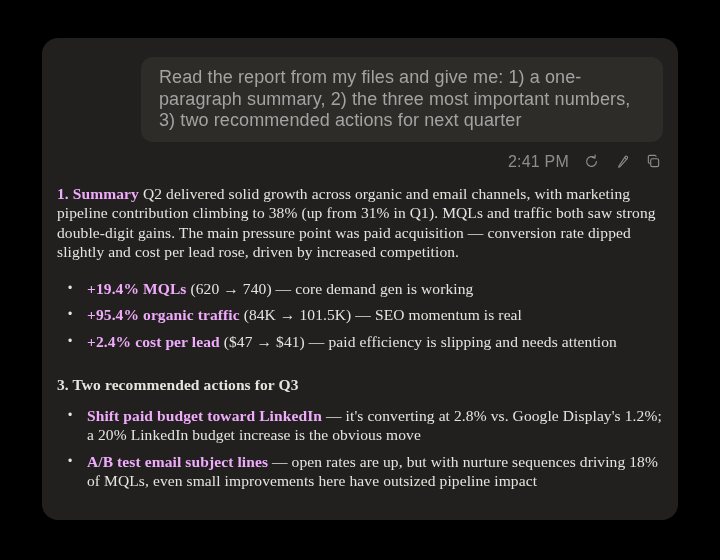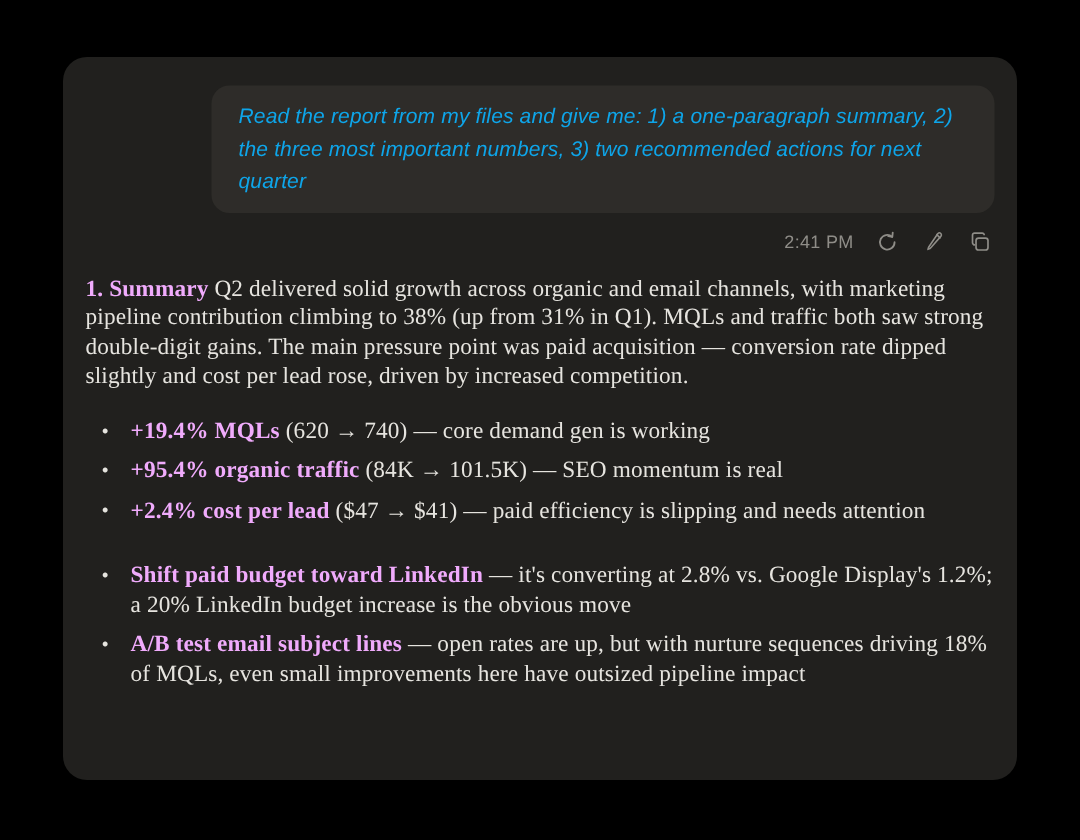--- a/index.html
+++ b/index.html
@@ -16,38 +16,37 @@
   }
 
   .bubble-row {
     display: flex;
     justify-content: flex-end;
     padding: 19px 15px 0 15px;
   }
   .user-bubble {
     max-width: 522px;
     background: #2e2c29;
-    color: #0ea5e9;
+    color: #a3a3a3;
     border-radius: 12px;
     padding: 10px 18px;
-    font-size: 14px;
+    font-size: 18px;
     line-height: 21.5px;
     letter-spacing: 0.1px;
-    font-style: italic;
   }
 
   .meta-row {
     display: flex;
     justify-content: flex-end;
     align-items: center;
     gap: 14px;
     padding: 11px 16px 0 15px;
     color: #8f8d88;
   }
-  .timestamp { font-size: 12px; letter-spacing: 0.2px; }
+  .timestamp { font-size: 16px; letter-spacing: 0.2px; }
   .icon-btn {
     display: inline-flex;
     align-items: center;
     justify-content: center;
     width: 17px; height: 17px;
     cursor: pointer;
     color: #8f8d88;
   }
   .icon-btn svg { display: block; }
 
@@ -121,20 +120,21 @@
 
     <p class="para"><strong>1. Summary</strong><span> Q2 delivered solid growth across organic and email channels, with marketing pipeline contribution climbing to 38% (up from 31% in Q1). MQLs and traffic both saw strong double-digit gains. The main pressure point was paid acquisition — conversion rate dipped slightly and cost per lead rose, driven by increased competition.</span></p>
 
 
     <ul>
       <li><span class="bullet-dot">•</span><strong>+19.4% MQLs</strong><span> (620 → 740) — core demand gen is working</span></li>
       <li><span class="bullet-dot">•</span><strong>+95.4% organic traffic</strong><span> (84K → 101.5K) — SEO momentum is real</span></li>
       <li><span class="bullet-dot">•</span><strong>+2.4% cost per lead</strong><span> ($47 → $41) — paid efficiency is slipping and needs attention</span></li>
     </ul>
 
+    <p class="section-heading">3. Two recommended actions for Q3</p>
 
     <ul class="last">
       <li><span class="bullet-dot">•</span><strong>Shift paid budget toward LinkedIn</strong><span> — it's converting at 2.8% vs. Google Display's 1.2%; a 20% LinkedIn budget increase is the obvious move</span></li>
       <li><span class="bullet-dot">•</span><strong>A/B test email subject lines</strong><span> — open rates are up, but with nurture sequences driving 18% of MQLs, even small improvements here have outsized pipeline impact</span></li>
     </ul>
 
   </div>
 </div>
 
 </body></html>

